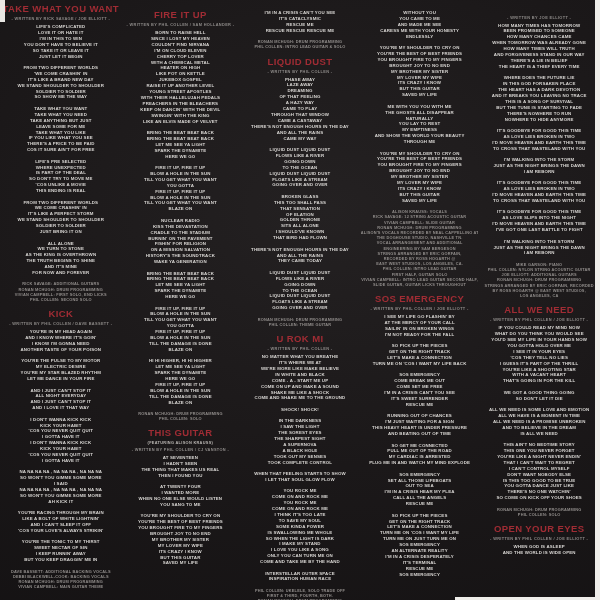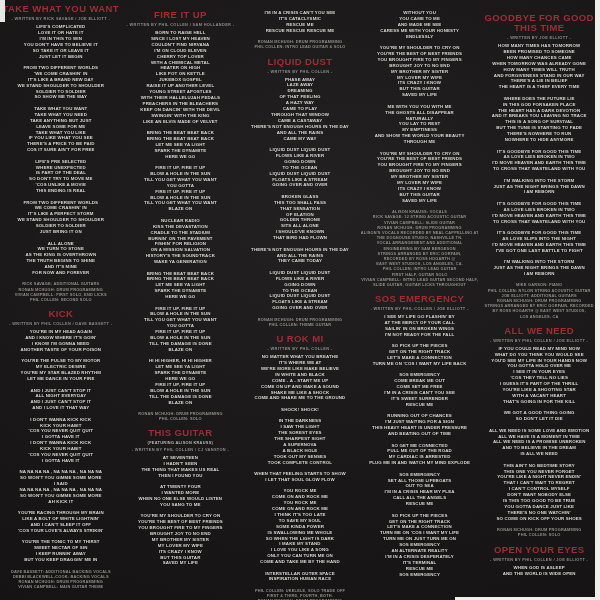--- a/index.html
+++ b/index.html
@@ -498,22 +498,20 @@
           <div class="line">TURN ME ON JUST TURN ME ON</div>
           <div class="line">SOS EMERGENCY</div>
           <div class="line">AN ALTERNATE REALITY</div>
           <div class="line">I'M IN A CRISIS DESPERATELY</div>
           <div class="line">IT'S TERMINAL</div>
           <div class="line">RESCUE ME</div>
           <div class="line">SOS EMERGENCY</div>
         </div>
       </div>
       <div class="col">
-        <div class="title">GOODBYE FOR GOOD
-THIS TIME</div>
         <div class="byline">- WRITTEN BY JOE ELLIOTT -</div>
         <div class="stanza">
           <div class="line">HOW MANY TIMES HAS TOMORROW</div>
           <div class="line">BEEN PROMISED TO SOMEONE</div>
           <div class="line">HOW MANY CHANCES CAME</div>
           <div class="line">WHEN TOMORROW WAS ALREADY GONE</div>
           <div class="line">HOW MANY TIMES WILL TRUTH</div>
           <div class="line">AND FORGIVENESS STAND IN OUR WAY</div>
           <div class="line">THERE'S A LIE IN BELIEF</div>
           <div class="line">THE HEART IS A THIEF EVERY TIME</div>

